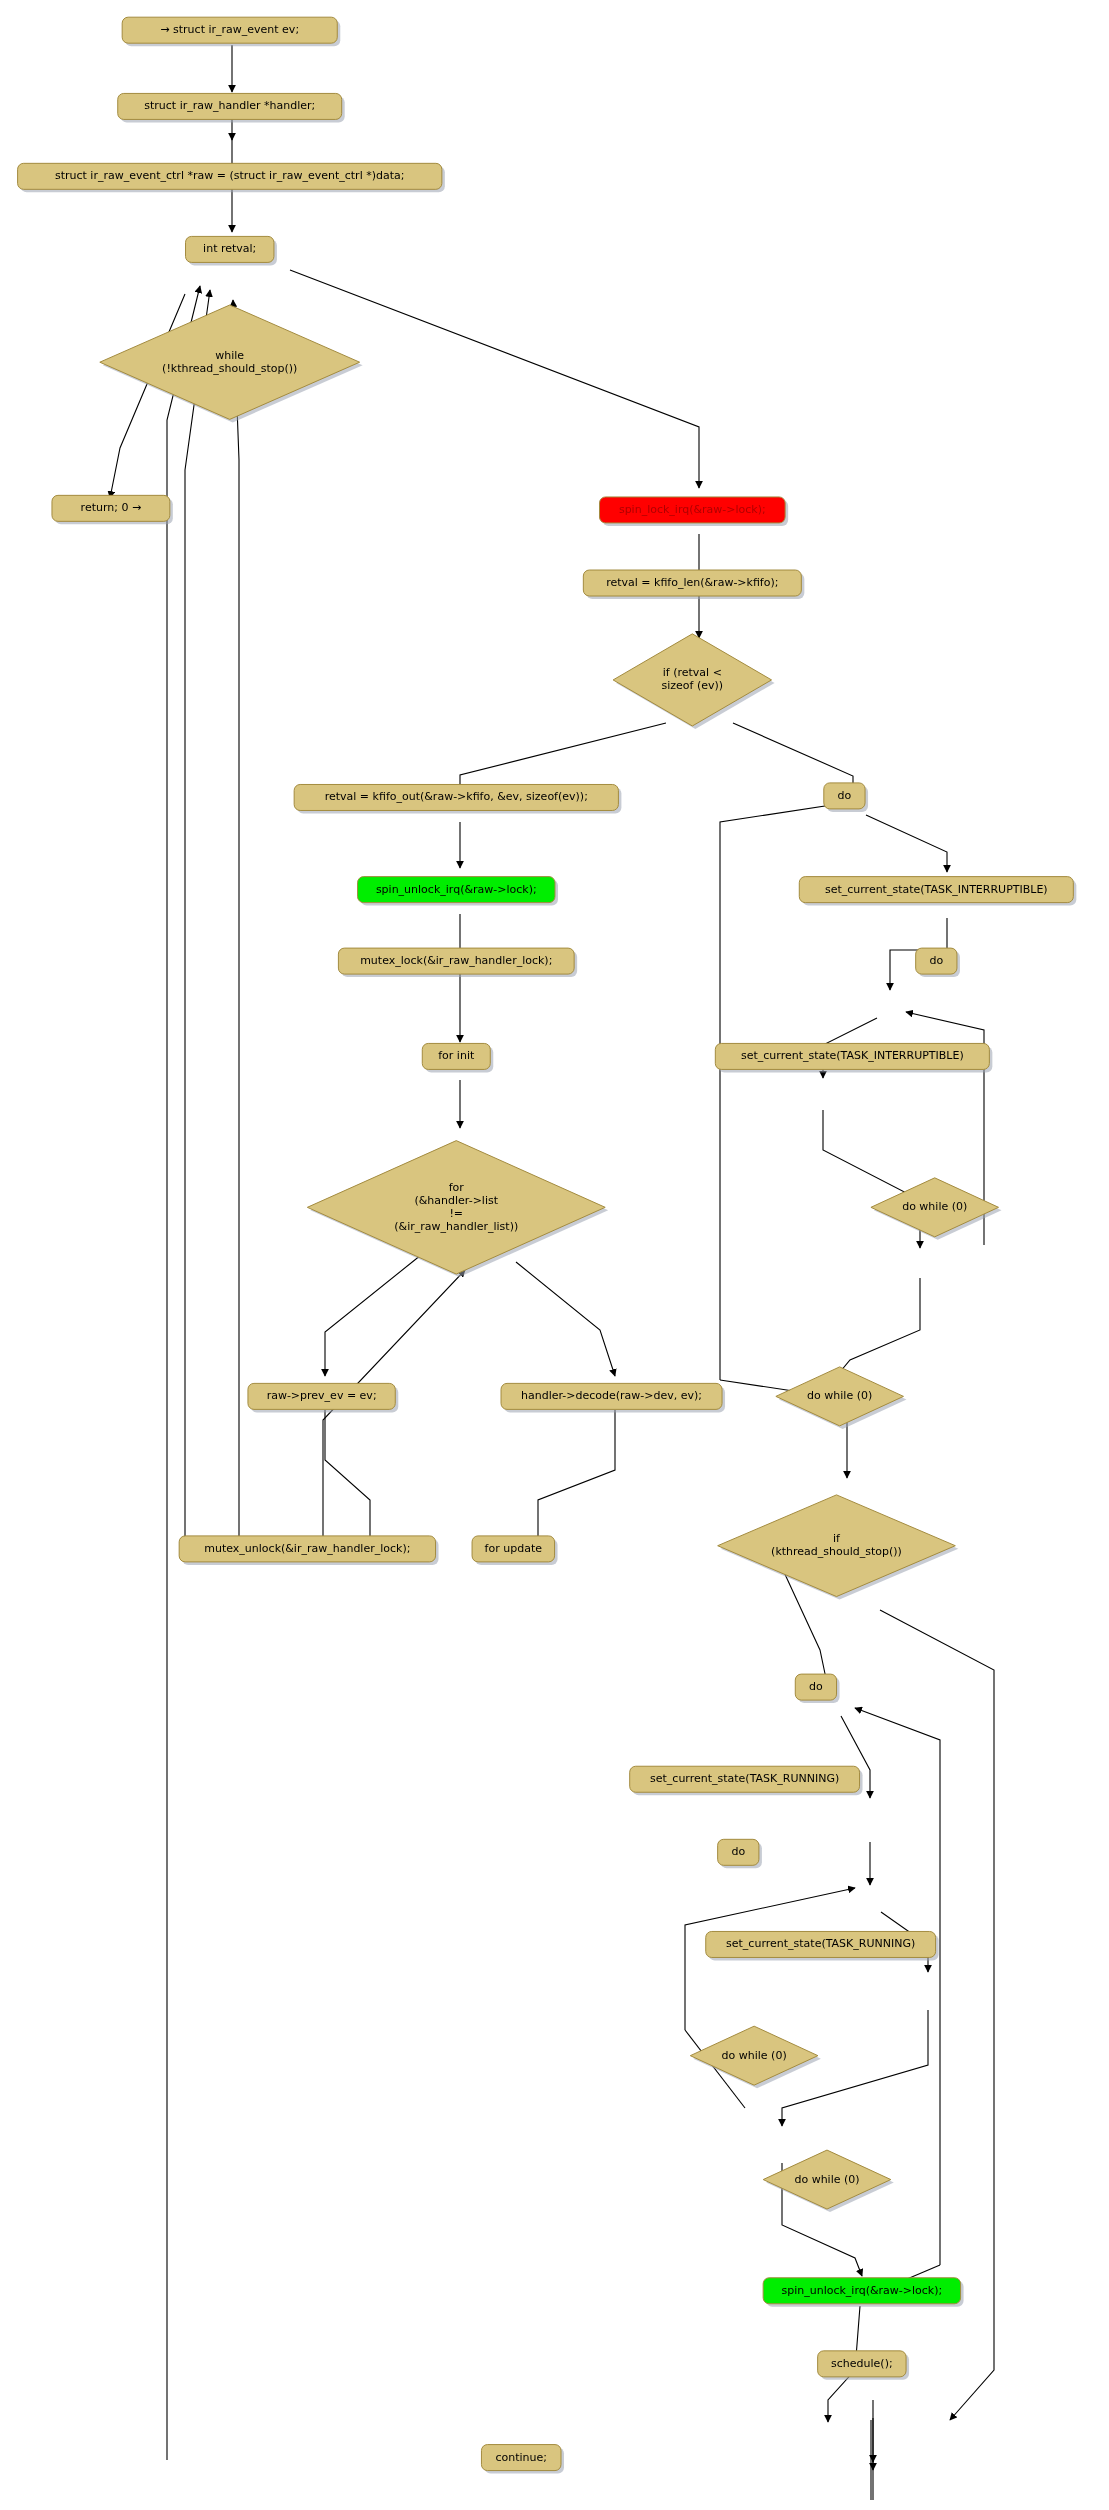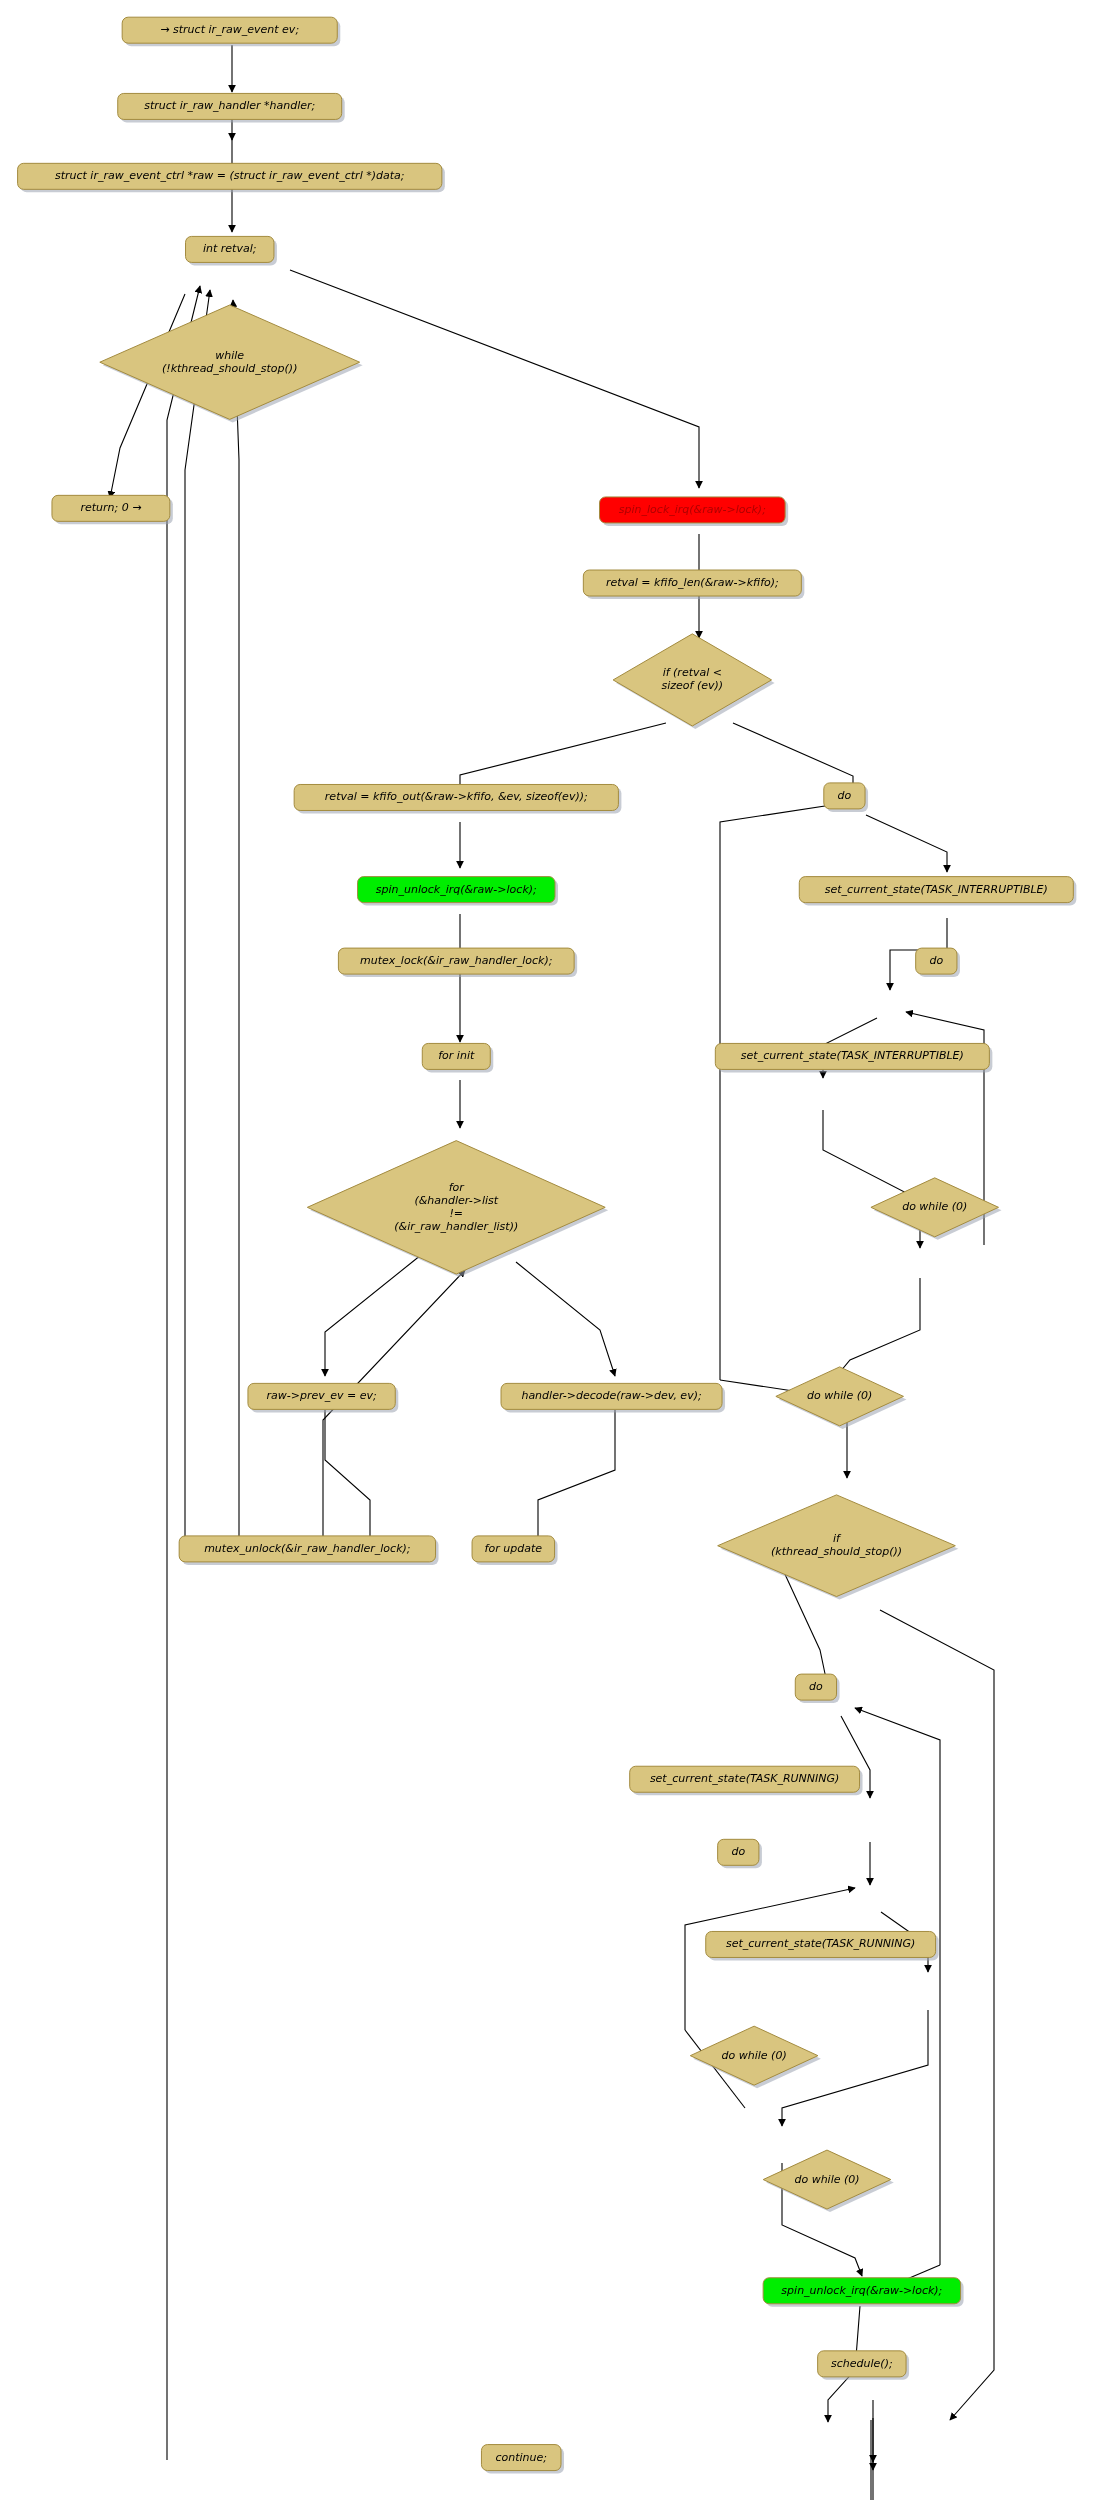--- a/index.html
+++ b/index.html
@@ -11,21 +11,20 @@
     font-family: "DejaVu Sans", sans-serif;
     width: 1109px;
     height: 2510px;
     overflow: hidden;
   }
   #flowchart-root {
     position: relative;
     width: 1109px;
     height: 2510px;
     background: #ffffff;
-    font-style: italic;
   }
   svg#flow-svg {
     display: block;
     width: 1109px;
     height: 2510px;
   }
   .node-text {
     font-family: "DejaVu Sans", sans-serif;
     font-size: 11px;
     fill: #000000;

